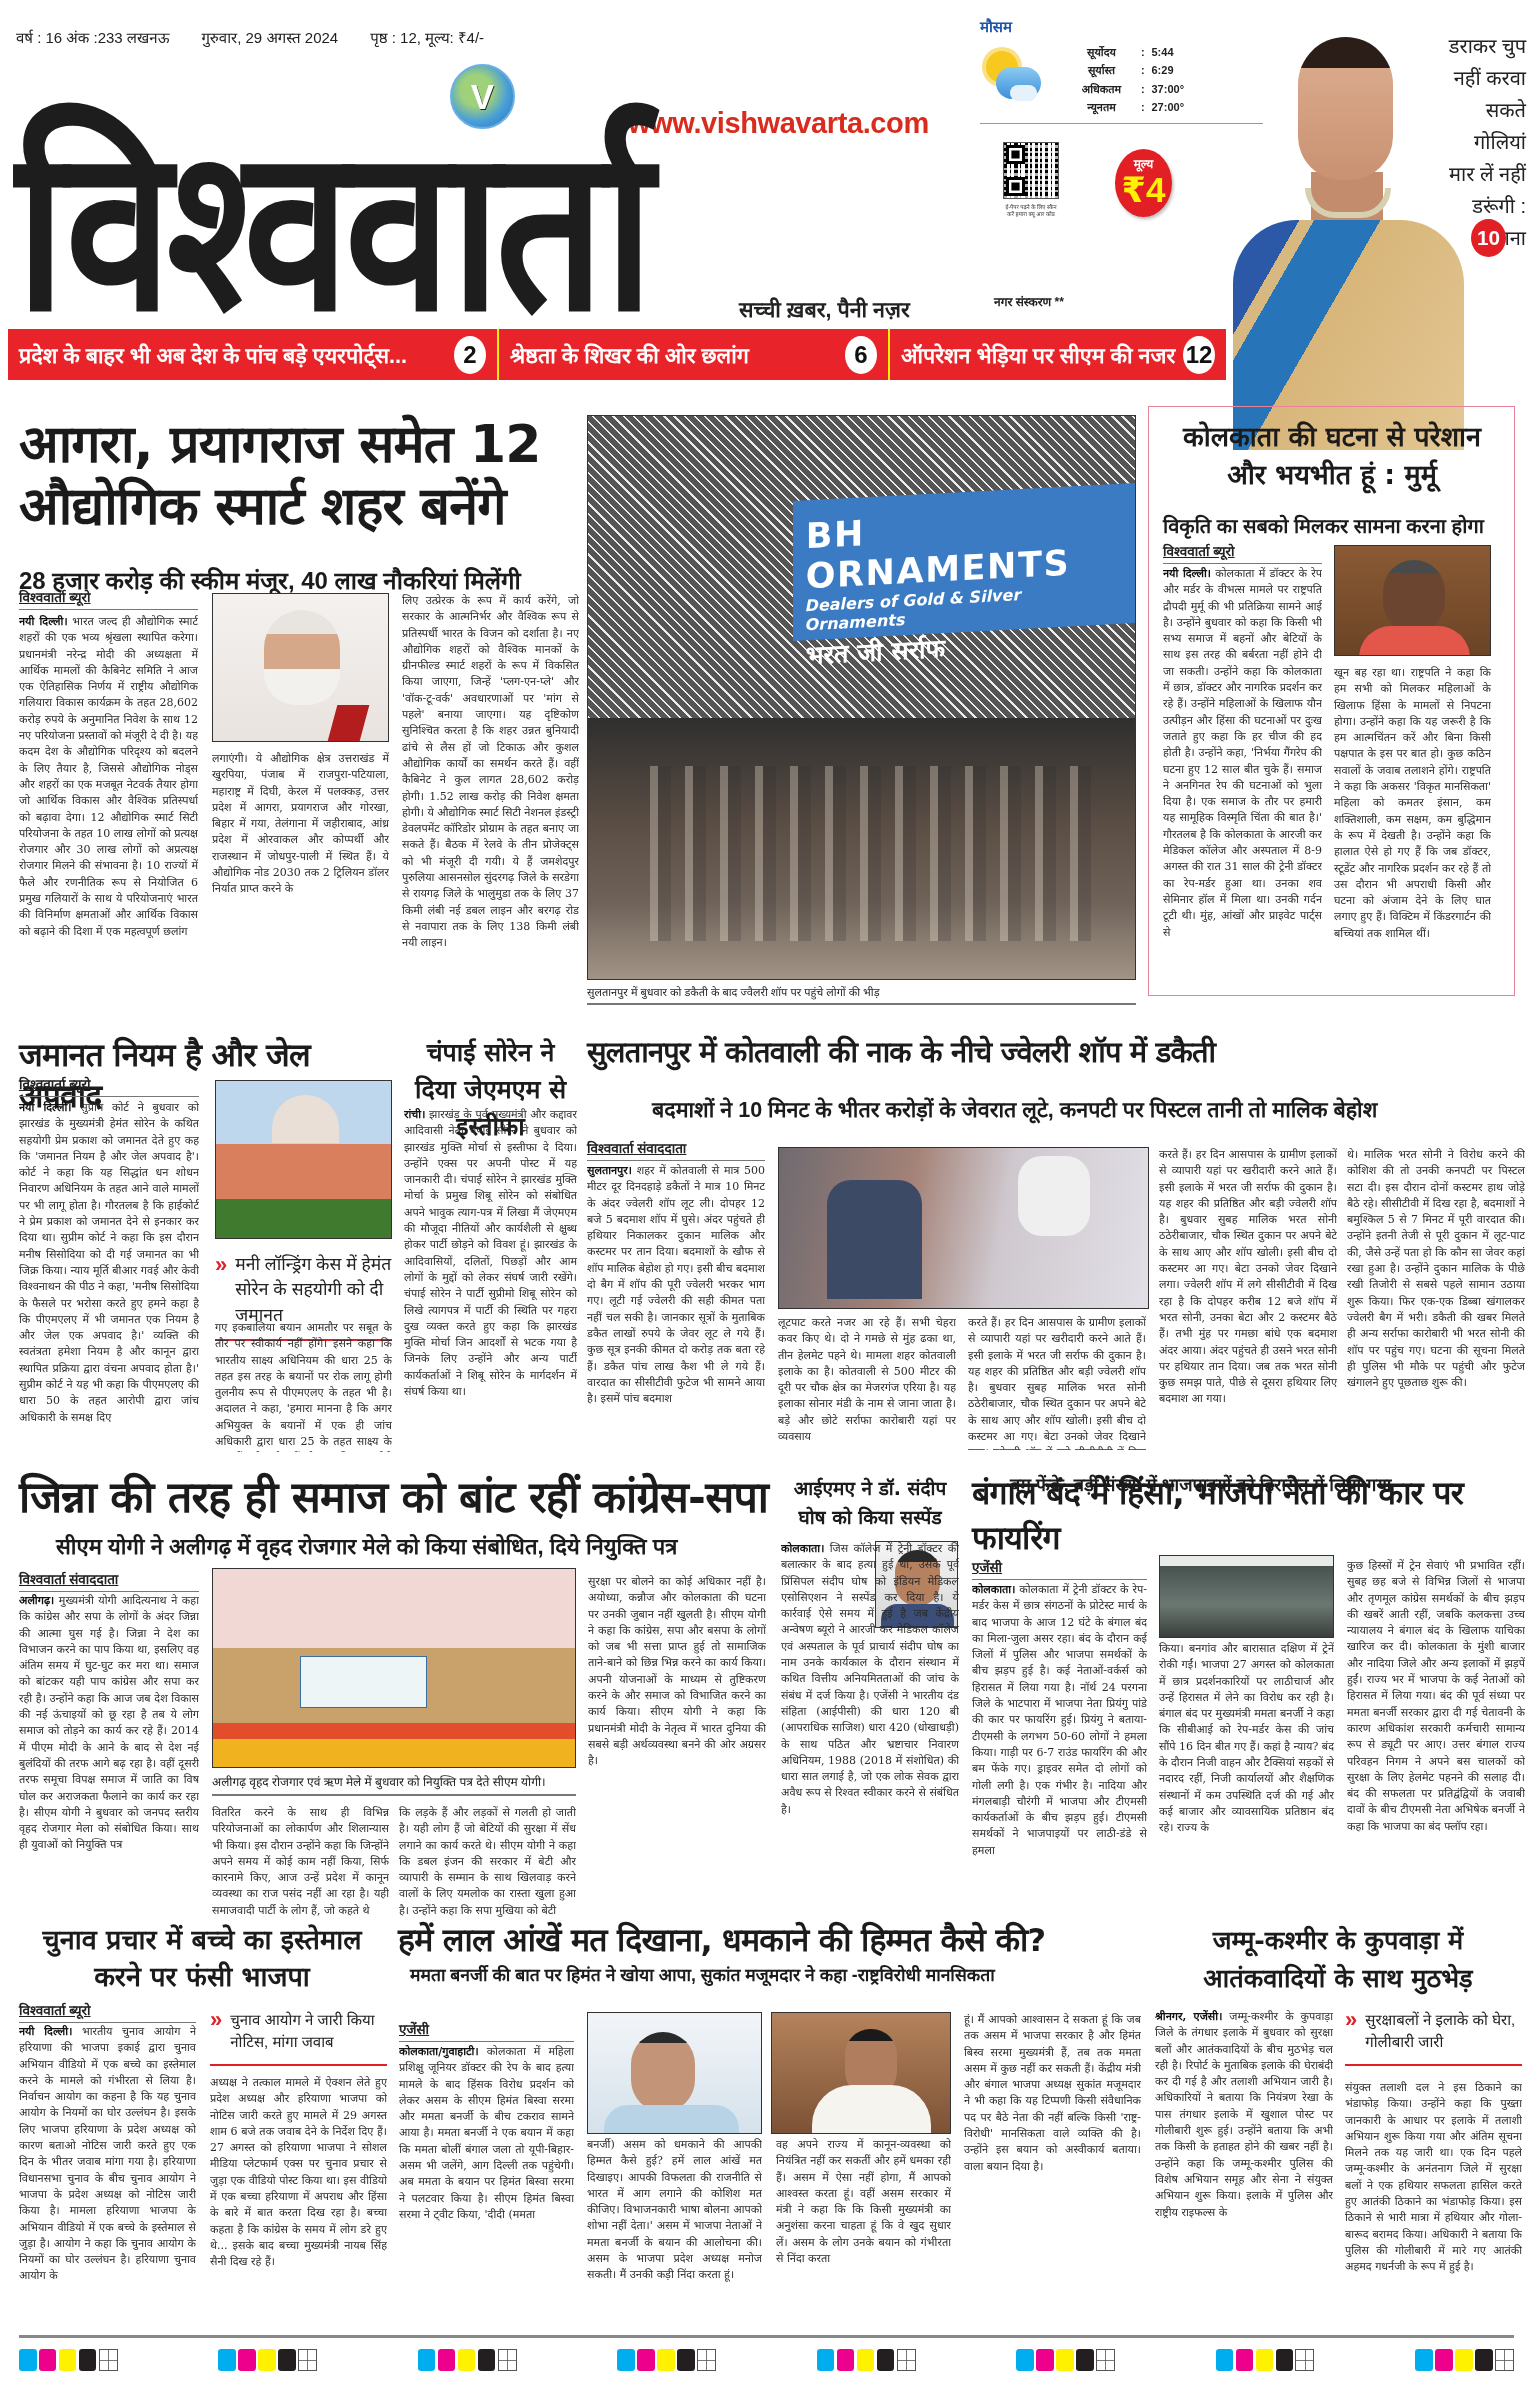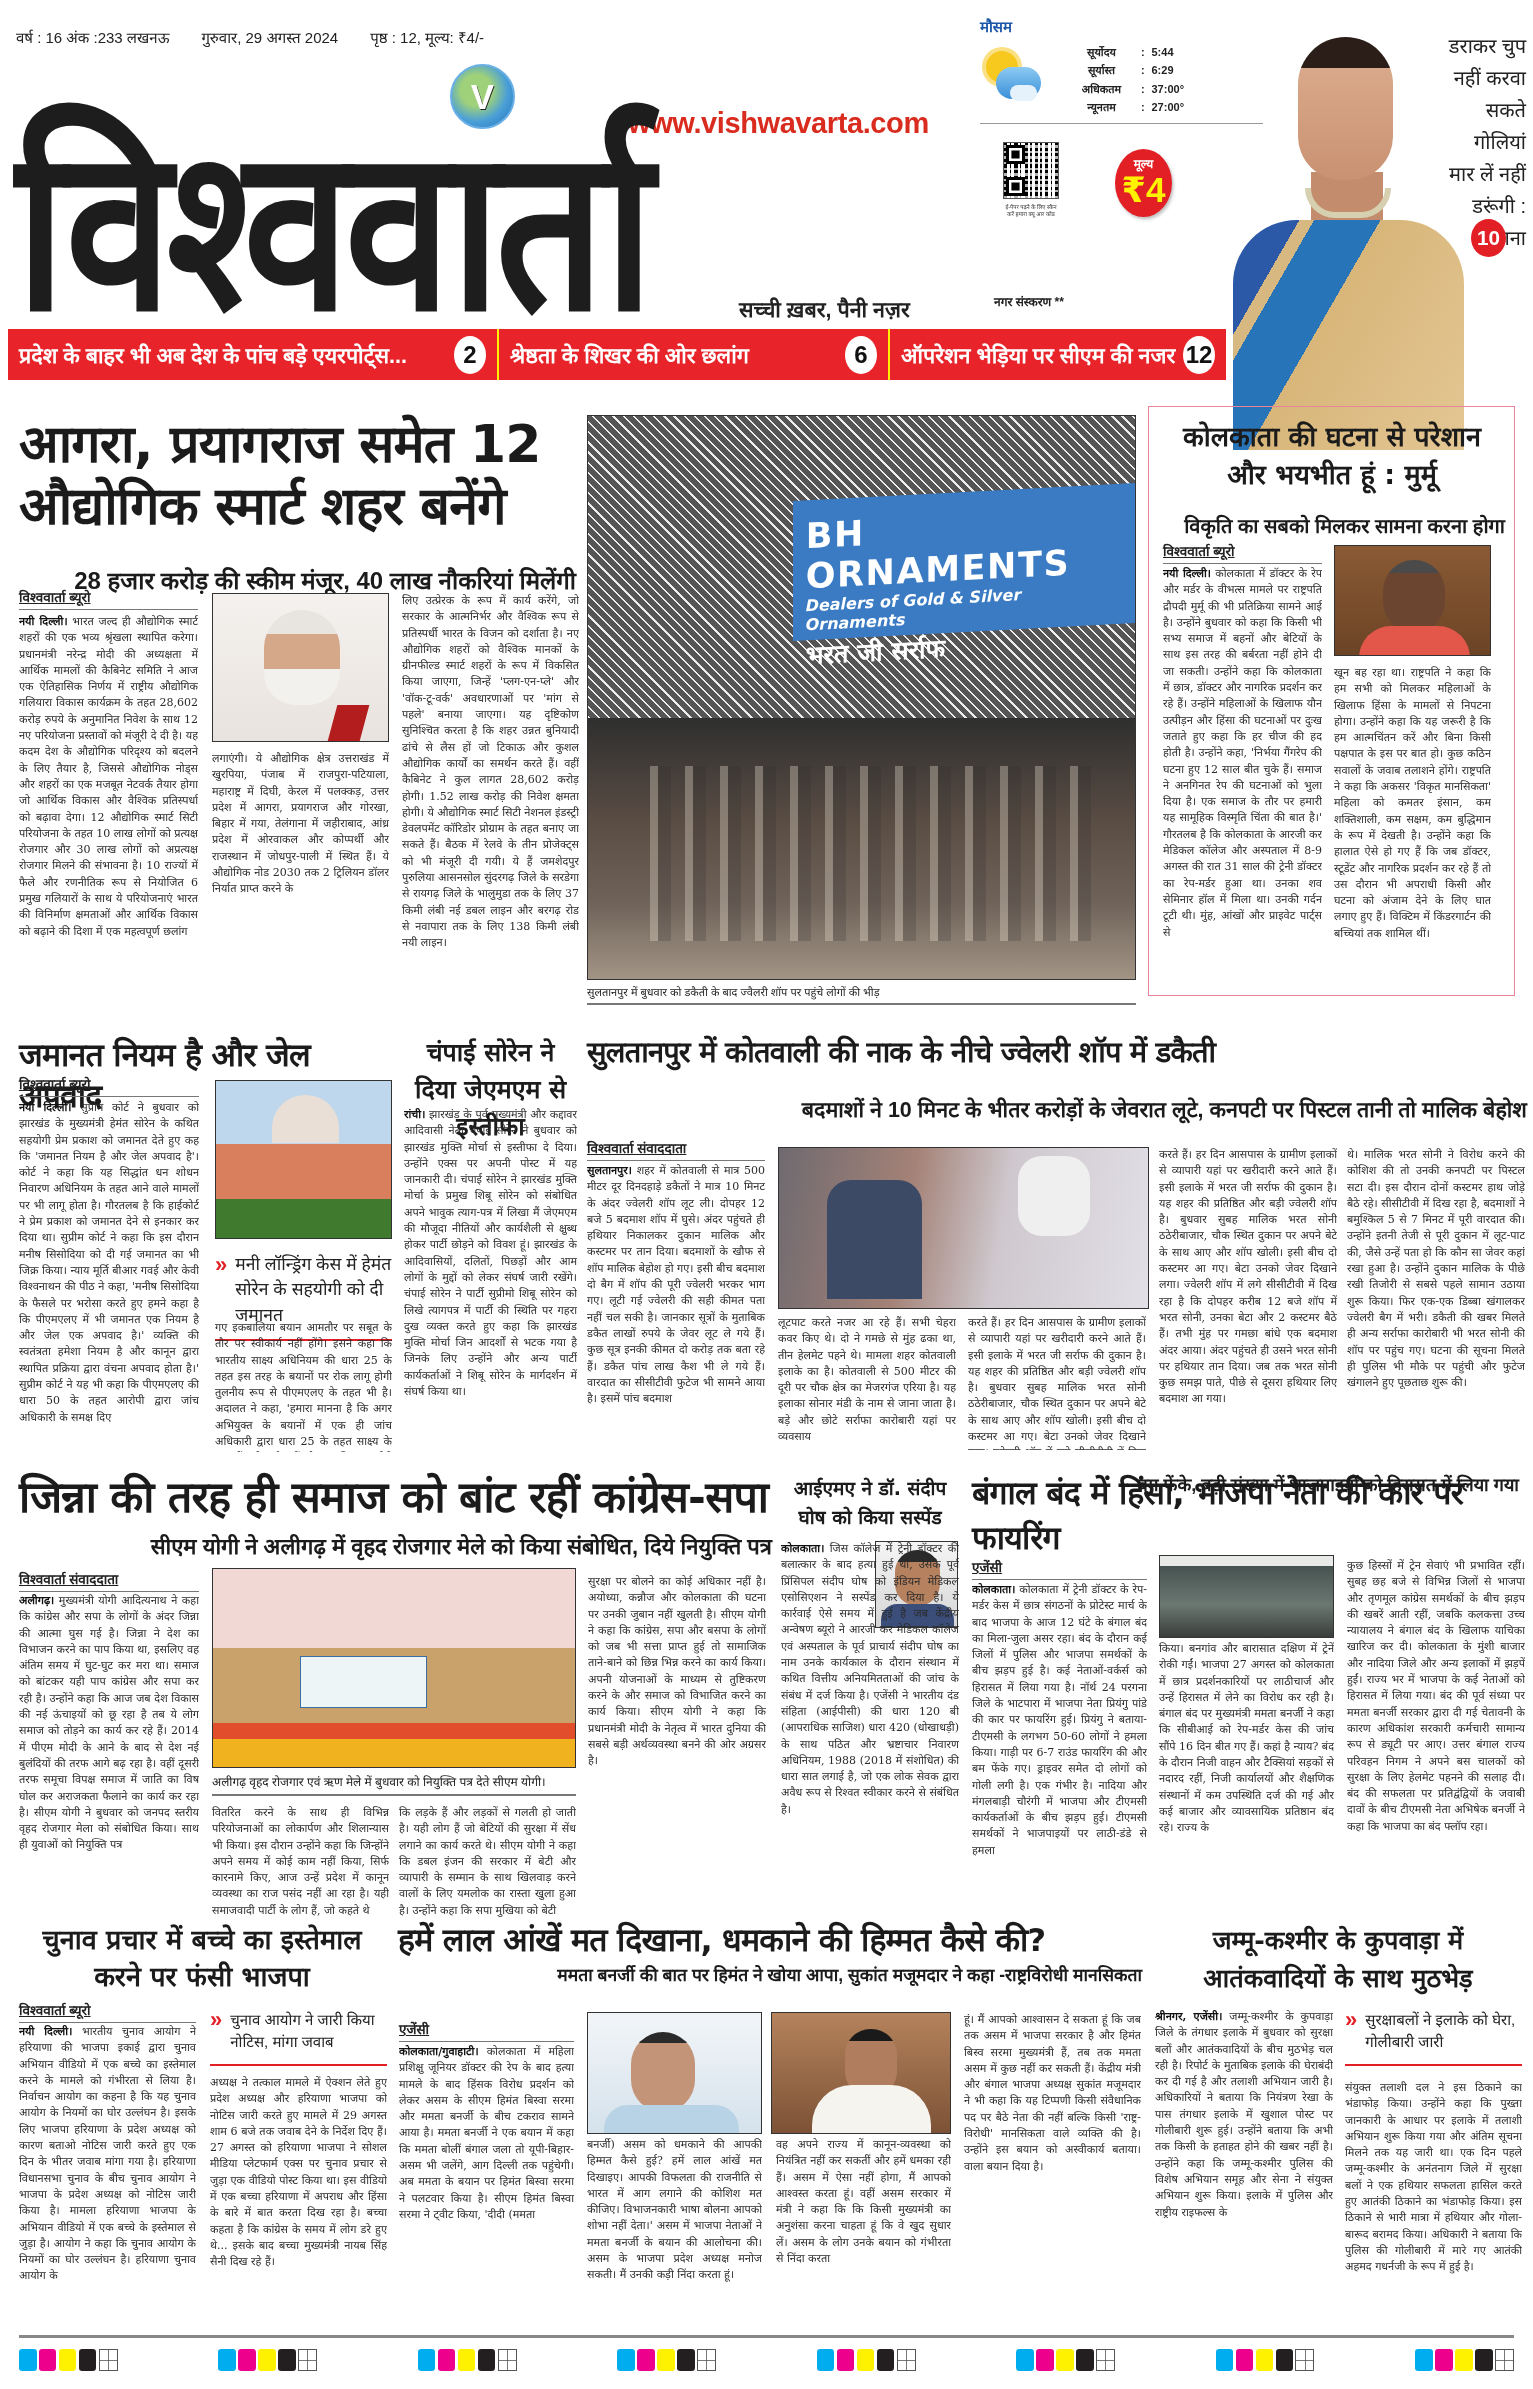--- a/index.html
+++ b/index.html
@@ -49,21 +49,21 @@
   .promo-page { top: 219px; left: 1471px; width: 35px; height: 38px; border-radius: 50%; background: #e31f26; color: #fff; font-size: 20.7px; font-weight: bold; display: flex; align-items: center; justify-content: center; }
 
   
   .ribbon { top: 329px; left: 8px; width: 1218px; height: 51px; display: flex; }
   .ribbon-item { background: #e8242a; color: #fff; font-size: 21.5px; font-weight: bold; display: flex; align-items: center; justify-content: space-between; padding: 0 11px 0 11px; border-right: 2.4px solid #fff200; }
   .ribbon-item:last-child { border-right: none; }
   .ribbon-item .pg { width: 32px; height: 38px; border-radius: 50%; background: #fff; color: #111; display: flex; align-items: center; justify-content: center; font-size: 24px; font-weight: bold; }
 
   
   .hl { font-weight: 900; color: #1b1b1b; letter-spacing: -0.8px; font-family: "DejaVu Sans", sans-serif; }
-  .sub { font-weight: bold; color: #1b1b1b; font-family: "Liberation Sans", sans-serif; text-align: right; }
+  .sub { font-weight: bold; color: #1b1b1b; font-family: "Liberation Sans", sans-serif; }
   .byline { font-size: 13.5px; font-weight: bold; color: #222; border-bottom: 1.6px solid #777; padding-bottom: 3.2px; text-decoration: underline; }
   .body { font-size: 11px; line-height: 16.3px; color: #2a2a2a; text-align: justify; font-family: "DejaVu Serif", serif; }
   .body b { color: #111; }
   .col { overflow: hidden; }
   .photo { border: 0.8px solid #333; overflow: hidden; }
   .caption { font-size: 11px; color: #222; border-bottom: 2.4px solid #777; padding: 3.2px 0 4px 0; }
   .pull { font-size: 17.5px; color: #222; line-height: 25.4px; border-bottom: 2.4px solid #e31f26; padding-bottom: 11px; display: flex; gap: 8px; font-family: "Liberation Sans Narrow", "Liberation Sans", sans-serif; }
   .pull .chev { color: #e31f26; font-weight: 900; font-size: 22px; }
   .pinkbox { border: 1.6px solid #e8849a; }
 

